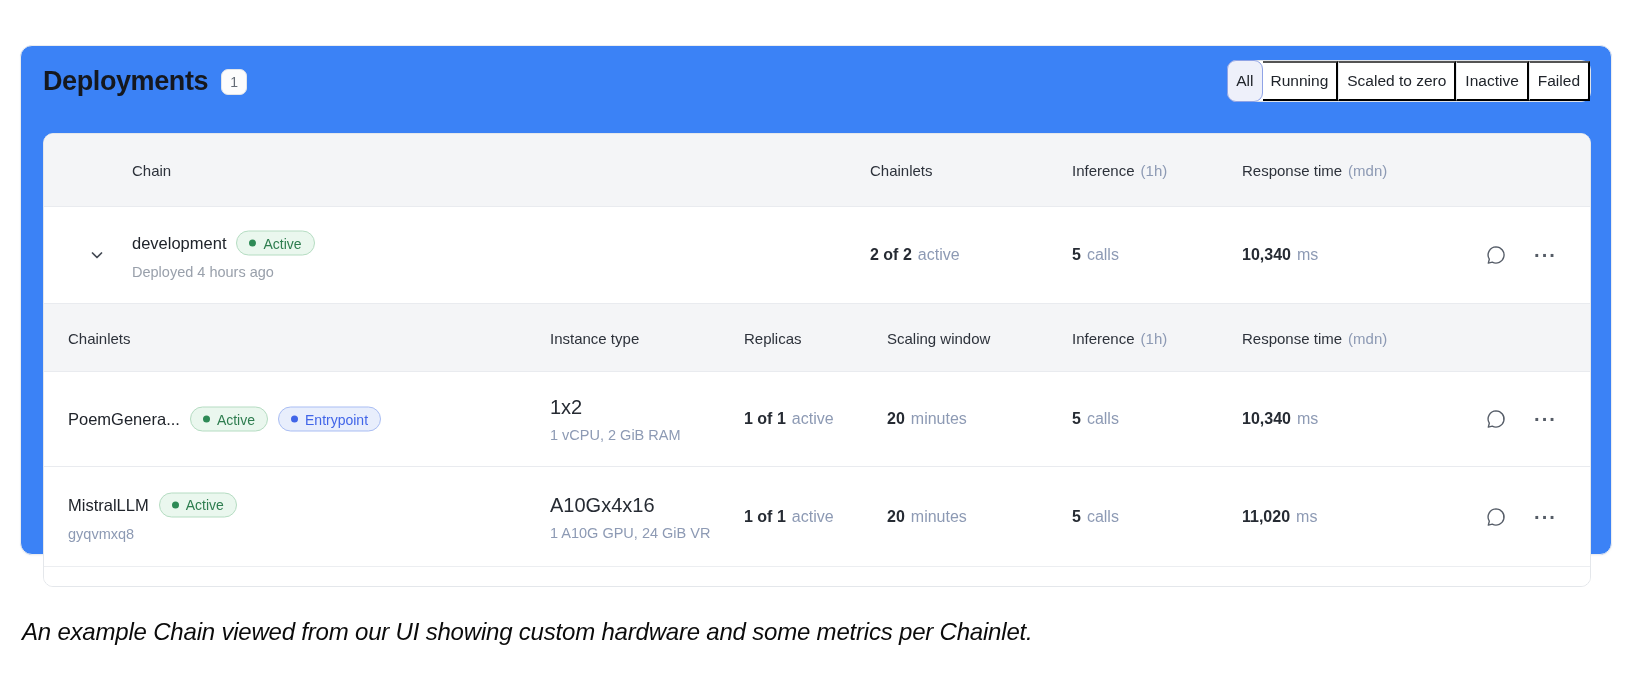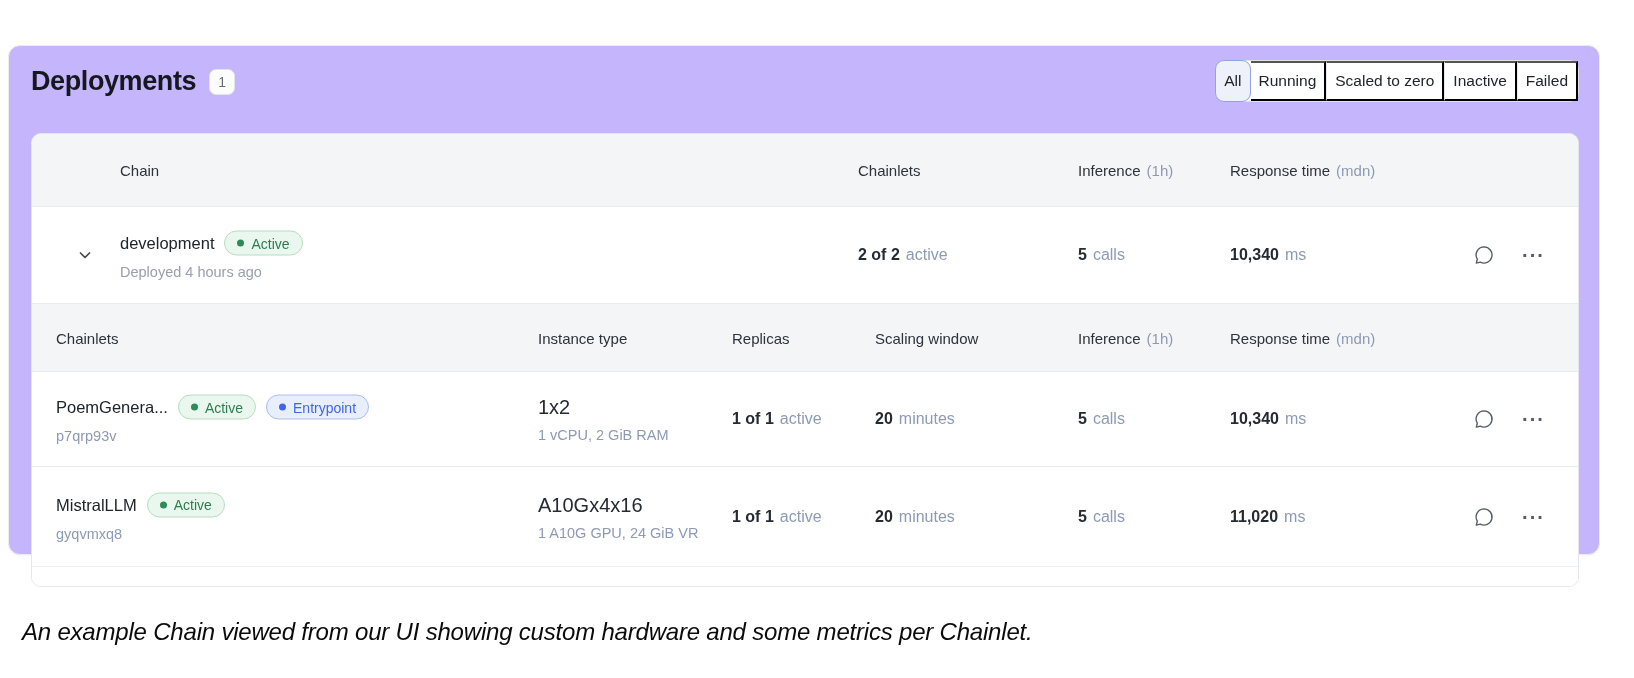--- a/index.html
+++ b/index.html
@@ -1,20 +1,20 @@
 <!DOCTYPE html>
 <html><head>
 <meta charset="utf-8">
 <style>
   * { margin:0; padding:0; box-sizing:border-box; }
   html,body { width:1634px; height:678px; background:#ffffff; overflow:hidden;
     font-family:"Liberation Sans", sans-serif; -webkit-font-smoothing:antialiased; }
 
-  .card { position:absolute; left:8px; top:45px; width:1592px; height:510px;
-    background:#c4b5fd; border:1px solid #ebedf0; border-radius:12px;
+  .card { position:absolute; left:20px; top:45px; width:1592px; height:510px;
+    background:#3b82f6; border:1px solid #ebedf0; border-radius:12px;
     box-shadow:0 1px 2px rgba(16,24,40,0.04); }
 
   
   .title-row { position:absolute; left:22px; top:20px; display:flex; align-items:center; }
   .page-title { font-size:27px; font-weight:700; color:#15181e; letter-spacing:-0.4px; }
   .count-badge { margin-left:13px; min-width:26px; height:26px; padding:0 7px;
     display:inline-flex; align-items:center; justify-content:center;
     background:#fcfcfd; border:1px solid #e1e4e9; border-radius:7px;
     font-size:14px; color:#646b76; }
 
@@ -43,21 +43,21 @@
   .cell { position:absolute; top:50%; transform:translateY(-50%); display:flex;
     align-items:baseline; gap:6px; white-space:nowrap; }
   .hdr { font-size:15px; font-weight:500; color:#2d323b; }
   .hdr-unit { font-size:15px; font-weight:400; color:#8d9ab4; }
   .num { font-size:16px; font-weight:700; color:#262b33; }
   .unit { font-size:16px; font-weight:400; color:#8d9ab4; }
 
   .c-chev { left:41px; }
   .c-name { left:88px; }
   .c-chain { left:826px; }
-  .c-inf  { left:1028px;margin-left:18px; }
+  .c-inf  { left:1028px; }
   .c-resp { left:1198px; }
   .c-sub-name { left:24px; }
   .c-inst { left:506px;justify-content:flex-end; }
   .c-repl { left:700px; }
   .c-scal { left:843px;justify-content:flex-end; }
   .c-chat { left:1437px; }
   .c-dots { left:1486px; }
 
   .name-block { display:flex; flex-direction:column; gap:8px; }
   .name-line { display:flex; align-items:center; gap:10px; }
@@ -194,21 +194,20 @@
             <span class="entity-name">PoemGenera...</span>
             <span class="badge badge-active">
               <span class="dot"></span>
               <span>Active</span>
             </span>
             <span class="badge badge-entry">
               <span class="dot"></span>
               <span>Entrypoint</span>
             </span>
           </div>
-          <span class="sub-id">p7qrp93v</span>
         </div>
       </div>
       <div class="cell c-inst">
         <div class="inst-block">
           <span class="inst-type">1x2</span>
           <span class="inst-detail">1 vCPU, 2 GiB RAM</span>
         </div>
       </div>
       <div class="cell c-repl">
         <span class="num">1 of 1</span>

